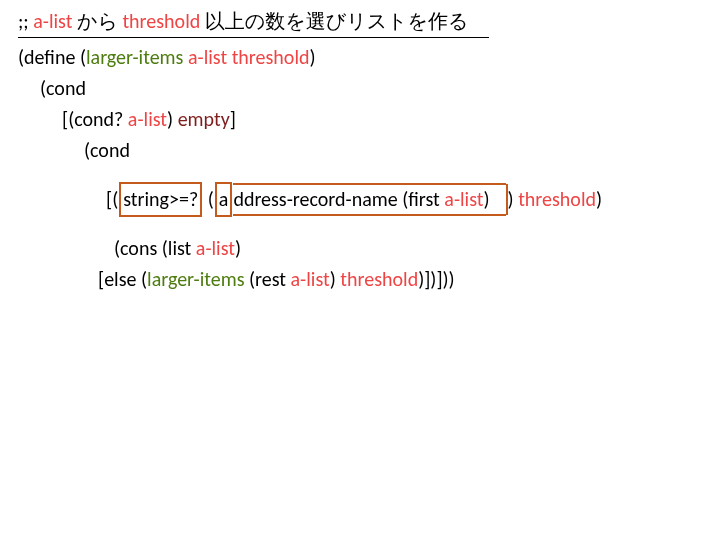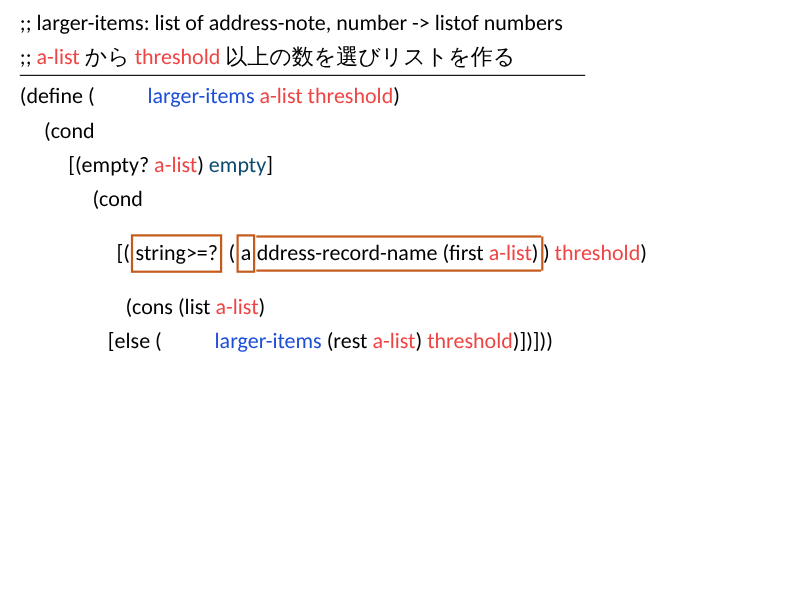--- a/index.html
+++ b/index.html
@@ -22,40 +22,40 @@
   .line {
     white-space: nowrap;
     line-height: 1.55;
   }
   .comment-block {
     border-bottom: 1px solid #000;
     display: inline-block;
     padding-right: 20px;
     margin-bottom: 4px;
   }
-  .blue { color: #1d4ed8; margin-left: 48px; }
+  .blue { color: #4d7c0f; }
   .teal { color: #ef4444; }
-  .orange { color: #0c4a6e; }
+  .orange { color: #7f1d1d; }
   .indent1 { padding-left: 22px; }
   .indent2 { padding-left: 44px; }
   .indent3 { padding-left: 66px; }
   .indent4 { padding-left: 88px; }
   .indent4b { padding-left: 80px; }
   .boxword {
     position: relative;
     display: inline-block;
     border: 2px solid #c45a1c;
     padding: 0 2px;
     margin: 16px 1px;
   }
   .longbox {
     position: relative;
     display: inline-block;
     border-right: 2px solid #c45a1c;
-    padding-right: 2px;
+    padding-right: 16px;
   }
   .longbox::before {
     content: "";
     position: absolute;
     left: 0; right: 0;
     top: -1px;
     border-top: 2px solid #c45a1c;
   }
   .longbox::after {
     content: "";
@@ -64,34 +64,33 @@
     bottom: -1px;
     border-bottom: 2px solid #c45a1c;
   }
 </style>
 </head>
 <body>
 
 <div class="slide">
 
   <div class="comment-block">
-    <div class="line"><span>;; larger-items: list of address-note, number -&gt; listof numbers</span></div>
     <div class="line">
       <span>;; </span><span class="teal">a-list</span><span> から </span><span class="teal">threshold</span><span> 以上の数を選びリストを作る</span>
     </div>
   </div>
 
   <div class="line">
     <span>(define (</span><span class="blue">larger-items</span><span> </span><span class="teal">a-list</span><span> </span><span class="teal">threshold</span><span>)</span>
   </div>
 
   <div class="line indent1"><span>(cond</span></div>
 
   <div class="line indent2">
-    <span>[(empty? </span><span class="teal">a-list</span><span>) </span><span class="orange">empty</span><span>]</span>
+    <span>[(cond? </span><span class="teal">a-list</span><span>) </span><span class="orange">empty</span><span>]</span>
   </div>
 
 
   <div class="line indent3"><span>(cond</span></div>
 
   <div class="line indent4">
     <span>[(</span><span class="boxword"><span>string&gt;=?</span></span><span> (</span><span class="boxword"><span>a</span></span><span class="longbox"><span>ddress-record-name (first </span><span class="teal">a-list</span><span>)</span></span><span>) </span><span class="teal">threshold</span><span>)</span>
   </div>
 
   <div class="line indent4" style="padding-left:96px">

